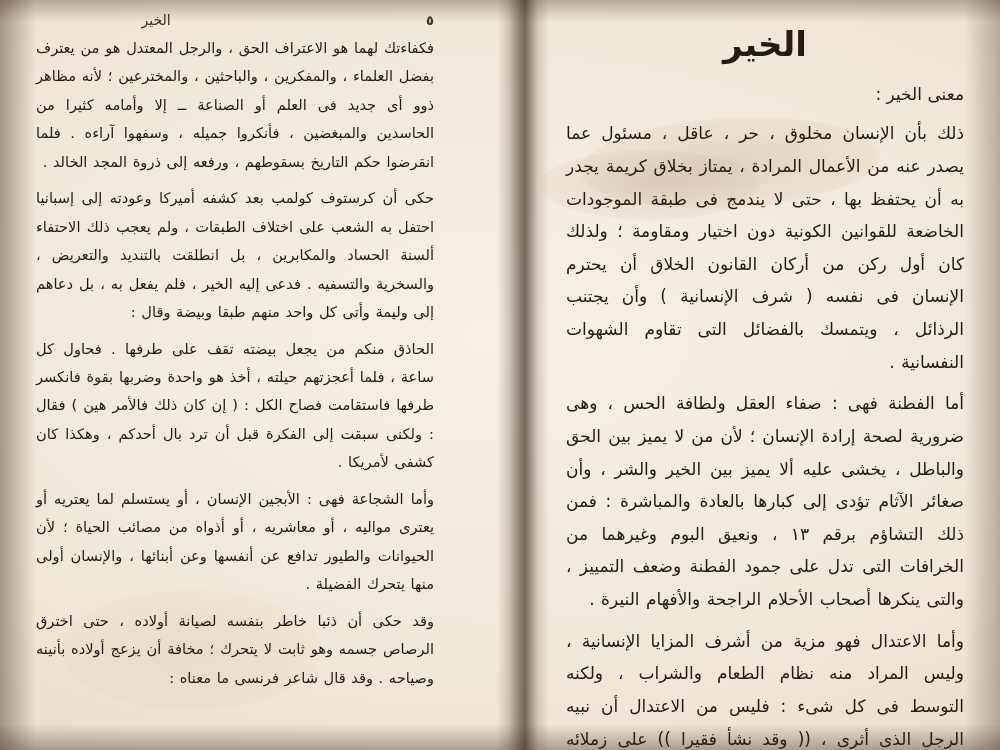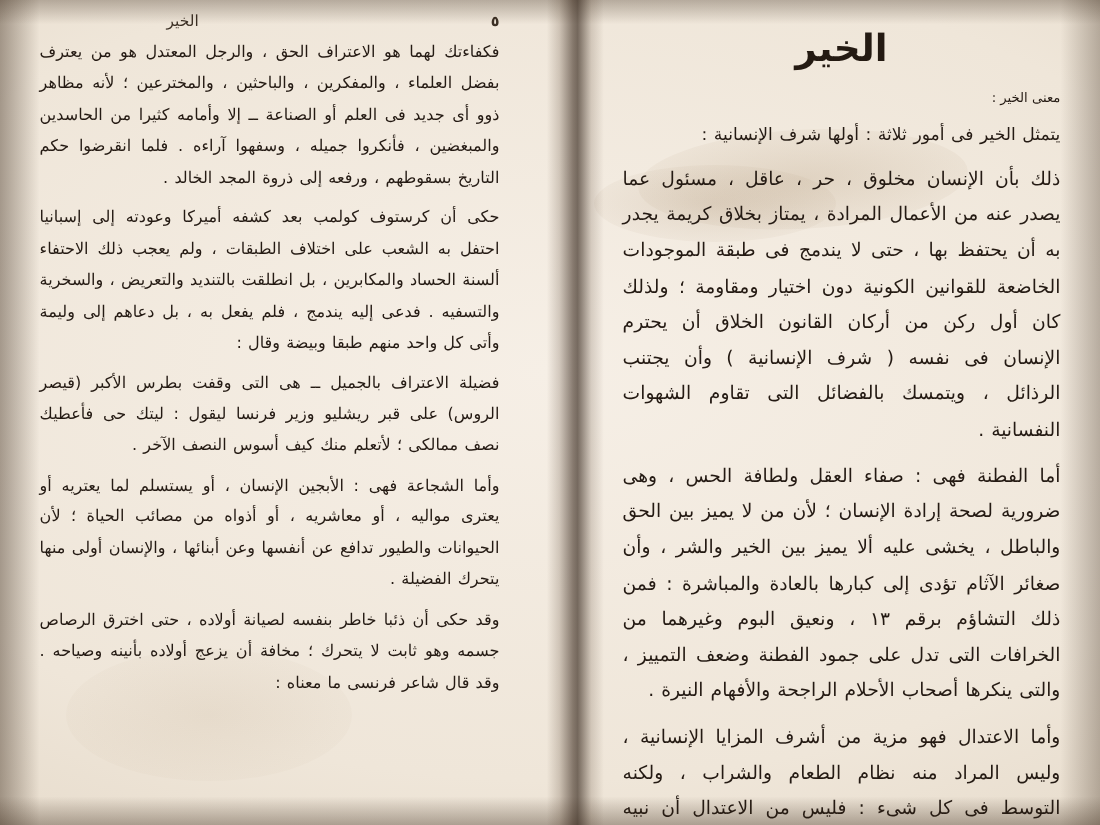--- a/index.html
+++ b/index.html
@@ -73,21 +73,21 @@
     box-sizing: border-box;
   }
   
   .sheet-right {
     right: 0;
     left: 540px;
     padding: 18px 36px 24px 26px;
   }
   .sheet-left {
     left: 0;
-    right: 520px;
+    right: 540px;
     padding: 10px 26px 11px 36px;
   }
 
   .running-head {
     display: flex;
     align-items: center;
     justify-content: space-between;
     direction: rtl;
     font-size: 13px;
     color: #3b2f24;
@@ -117,21 +117,21 @@
     font-size: 17px;
     line-height: 1.92;
     margin: 0 0 9px 0;
     text-justify: inter-word;
     word-spacing: 1px;
   }
   .para.lead { font-size: 15.6px; }
 
   .heading-line {
     direction: rtl;
-    font-size: 12px;
+    font-size: 17px;
     color: #241a13;
     margin: 2px 0 7px 0;
     line-height: 1.9;
   }
 
   
   .sheet-left .para {
     font-size: 14.6px;
     line-height: 1.95;
     margin-bottom: 8px;
@@ -172,37 +172,36 @@
 
   <div class="blotch b1"></div>
   <div class="blotch b2"></div>
   <div class="blotch b3"></div>
 
   <div class="sheet sheet-right">
     <h1 class="chapter-title">الخير</h1>
 
     <div class="heading-line">معنى الخير :</div>
 
-    <p class="para lead">يتمثل الخير فى أمور ثلاثة : أولها شرف الإنسانية :</p>
     <p class="para">ذلك بأن الإنسان مخلوق ، حر ، عاقل ، مسئول عما يصدر عنه من الأعمال المرادة ، يمتاز بخلاق كريمة يجدر به أن يحتفظ بها ، حتى لا يندمج فى طبقة الموجودات الخاضعة للقوانين الكونية دون اختيار ومقاومة ؛ ولذلك كان أول ركن من أركان القانون الخلاق أن يحترم الإنسان فى نفسه ( شرف الإنسانية ) وأن يجتنب الرذائل ، ويتمسك بالفضائل التى تقاوم الشهوات النفسانية .</p>
     <p class="para">أما الفطنة فهى : صفاء العقل ولطافة الحس ، وهى ضرورية لصحة إرادة الإنسان ؛ لأن من لا يميز بين الحق والباطل ، يخشى عليه ألا يميز بين الخير والشر ، وأن صغائر الآثام تؤدى إلى كبارها بالعادة والمباشرة : فمن ذلك التشاؤم برقم ١٣ ، ونعيق البوم وغيرهما من الخرافات التى تدل على جمود الفطنة وضعف التمييز ، والتى ينكرها أصحاب الأحلام الراجحة والأفهام النيرة .</p>
     <p class="para">وأما الاعتدال فهو مزية من أشرف المزايا الإنسانية ، وليس المراد منه نظام الطعام والشراب ، ولكنه التوسط فى كل شىء : فليس من الاعتدال أن نبيه الرجل الذى أثرى ، (( وقد نشأ فقيرا )) على زملائه الذين لم ينجحوا مثله ، وأن يحقد الرجل الفقير على جاره الغنى ، ولا يرضى بما قسم الله ه .</p>
 
   </div>
 
   <div class="sheet sheet-left">
     <div class="running-head">
       <span class="page-number-left">٥</span>
       <span class="rh-title">الخير</span>
       <span></span>
     </div>
 
     <p class="para">فكفاءتك لهما هو الاعتراف الحق ، والرجل المعتدل هو من يعترف بفضل العلماء ، والمفكرين ، والباحثين ، والمخترعين ؛ لأنه مظاهر ذوو أى جديد فى العلم أو الصناعة ــ إلا وأمامه كثيرا من الحاسدين والمبغضين ، فأنكروا جميله ، وسفهوا آراءه . فلما انقرضوا حكم التاريخ بسقوطهم ، ورفعه إلى ذروة المجد الخالد .</p>
-    <p class="para">حكى أن كرستوف كولمب بعد كشفه أميركا وعودته إلى إسبانيا احتفل به الشعب على اختلاف الطبقات ، ولم يعجب ذلك الاحتفاء ألسنة الحساد والمكابرين ، بل انطلقت بالتنديد والتعريض ، والسخرية والتسفيه . فدعى إليه يندمج ، فلم يفعل به ، بل دعاهم إلى وليمة وأتى كل واحد منهم طبقا وبيضة وقال :</p>
-    <p class="para">فضيلة الاعتراف بالجميل ــ هى التى وقفت بطرس الأكبر (قيصر الروس) على قبر ريشليو وزير فرنسا ليقول : ليتك حى فأعطيك نصف ممالكى ؛ لأتعلم منك كيف أسوس النصف الآخر .</p>
+    <p class="para">حكى أن كرستوف كولمب بعد كشفه أميركا وعودته إلى إسبانيا احتفل به الشعب على اختلاف الطبقات ، ولم يعجب ذلك الاحتفاء ألسنة الحساد والمكابرين ، بل انطلقت بالتنديد والتعريض ، والسخرية والتسفيه . فدعى إليه الخير ، فلم يفعل به ، بل دعاهم إلى وليمة وأتى كل واحد منهم طبقا وبيضة وقال :</p>
+    <p class="para">الحاذق منكم من يجعل بيضته تقف على طرفها . فحاول كل ساعة ، فلما أعجزتهم حيلته ، أخذ هو واحدة وضربها بقوة فانكسر طرفها فاستقامت فصاح الكل : ( إن كان ذلك فالأمر هين ) فقال : ولكنى سبقت إلى الفكرة قبل أن ترد بال أحدكم ، وهكذا كان كشفى لأمريكا .</p>
     <p class="para">وأما الشجاعة فهى : الأبجين الإنسان ، أو يستسلم لما يعتريه أو يعترى مواليه ، أو معاشريه ، أو أذواه من مصائب الحياة ؛ لأن الحيوانات والطيور تدافع عن أنفسها وعن أبنائها ، والإنسان أولى منها يتحرك الفضيلة .</p>
     <p class="para">وقد حكى أن ذئبا خاطر بنفسه لصيانة أولاده ، حتى اخترق الرصاص جسمه وهو ثابت لا يتحرك ؛ مخافة أن يزعج أولاده بأنينه وصياحه . وقد قال شاعر فرنسى ما معناه :</p>
 
   </div>
 
   <div class="spine"></div>
   <div class="edge-left"></div>
   <div class="edge-right"></div>
   <div class="edge-top"></div>
   <div class="edge-bottom"></div>

